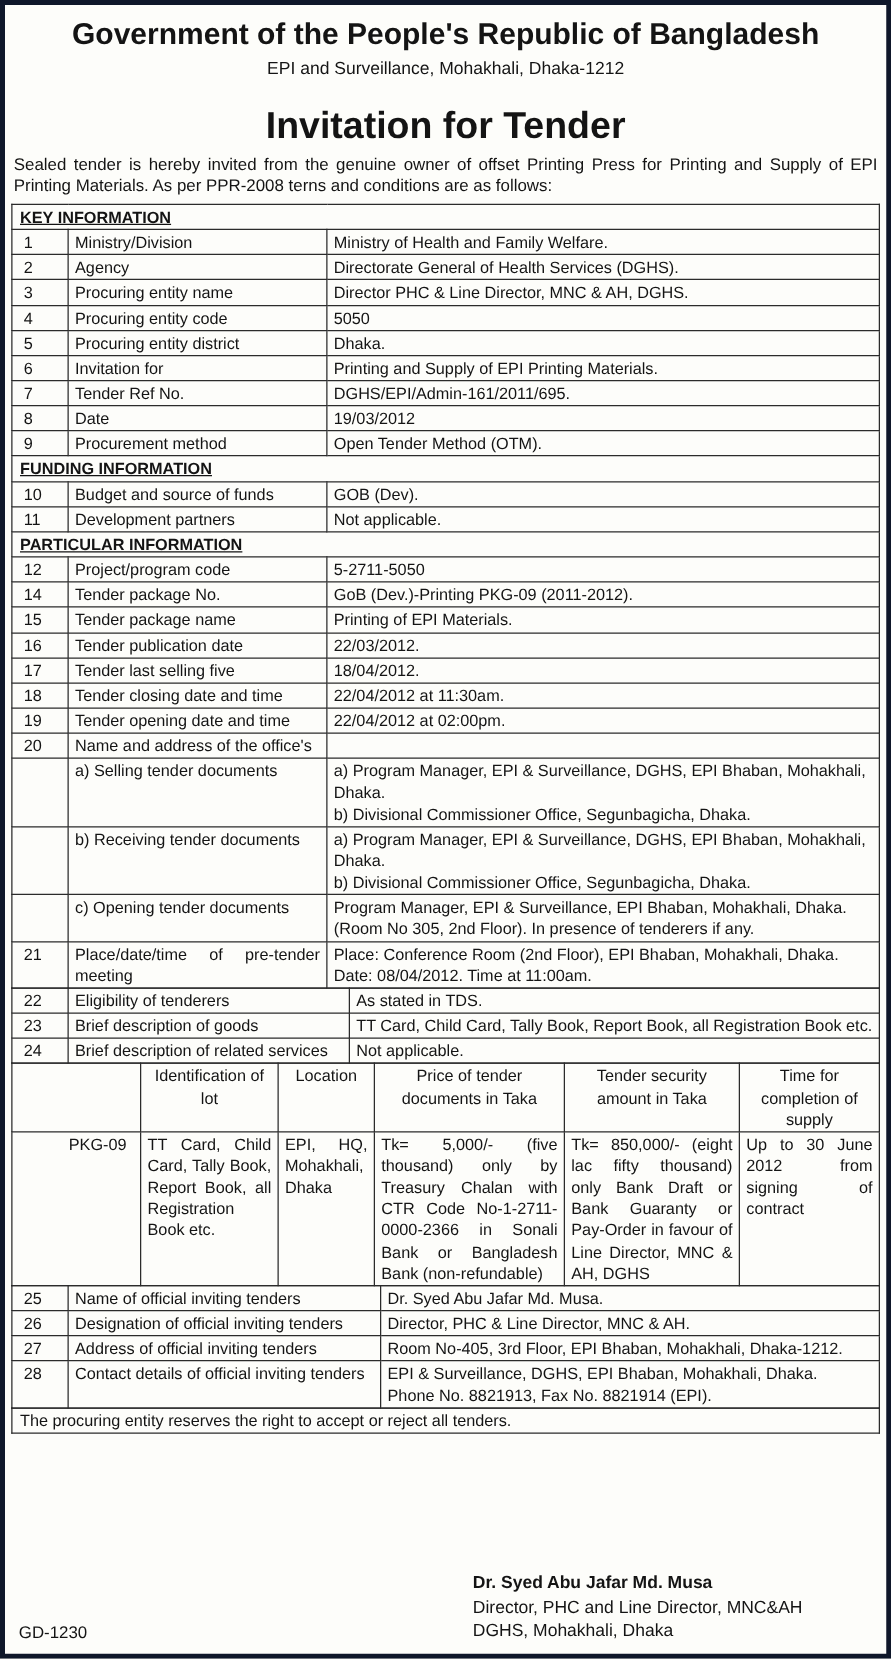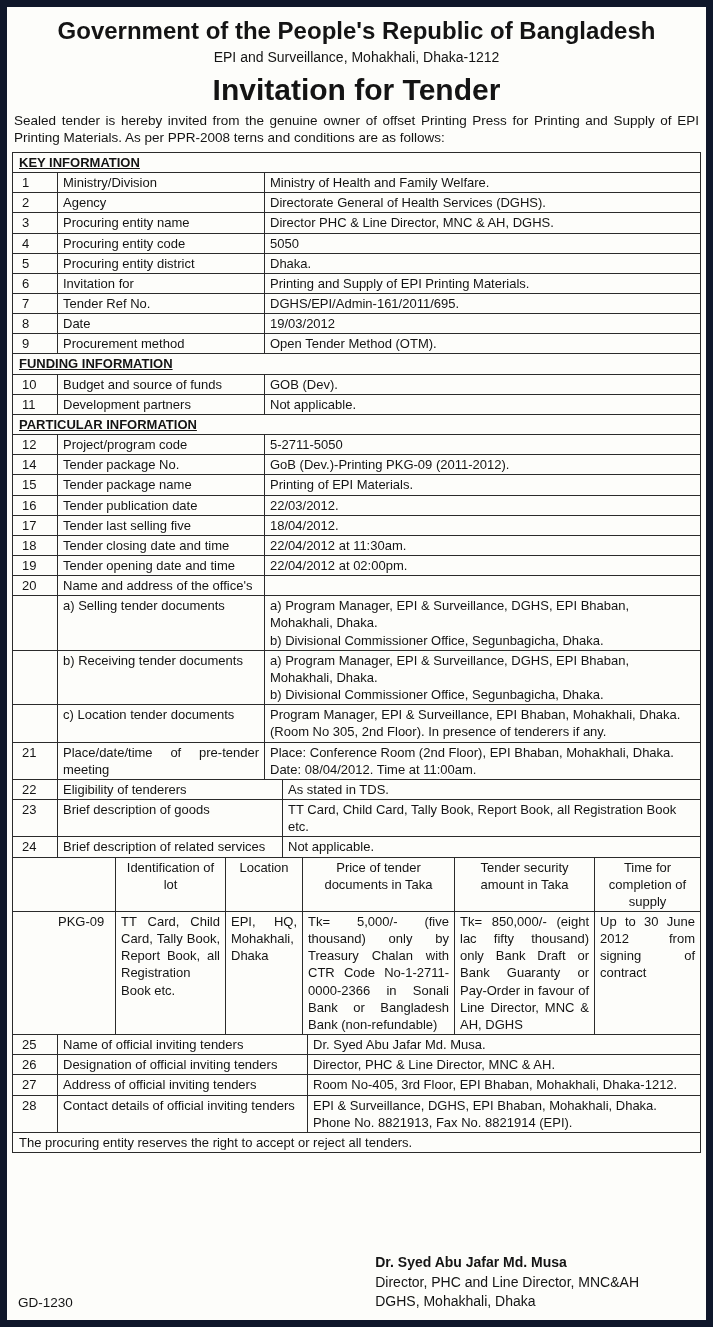--- a/index.html
+++ b/index.html
@@ -1,26 +1,26 @@
 <!DOCTYPE html>
 <html><head>
 <meta charset="utf-8">
 <style>
   * { margin:0; padding:0; box-sizing:border-box; }
   html,body { background:#ededea; }
   body { font-family:"Liberation Sans", sans-serif; color:#141414; }
   .page {
     width:713px; height:1327px; margin:0 auto; background:#fdfdfa;
-    border:7px solid #0f172a; padding:6px 5px 8px 5px;
+    border:4px solid #0f172a; padding:6px 5px 8px 5px;
     display:flex; flex-direction:column; overflow:hidden;
   }
   .header { text-align:center; padding-top:4px; }
   .title   { font-size:24px; font-weight:bold; line-height:1.15; }
   .sub     { font-size:14px; line-height:1.3; margin-top:3px; }
-  .doc-title { font-size:30px; font-weight:bold; line-height:1.1; margin:7px 0 6px 0; }
+  .doc-title { font-size:30px; font-weight:bold; line-height:1.1; margin:21px 0 6px 0; }
   .intro { font-size:13.5px; line-height:1.3; text-align:justify; margin:0 2px 5px 2px; }
 
   table.t { width:100%; border-collapse:collapse; table-layout:fixed; font-size:13px; }
   table.t.joined { margin-top:-1px; }
   .t td { border:1px solid #2b2b2b; padding:1px 5px; vertical-align:top; line-height:1.32; word-wrap:break-word; }
   .t tr.sec td { font-weight:bold; padding-left:6px;text-decoration:underline; }
   td.num { padding-left:9px; }
   td.val, td.lbl { white-space:pre-line; }
   td.justify { text-align:justify; }
   .lot-head td { text-align:center; }
@@ -167,21 +167,21 @@
 b) Divisional Commissioner Office, Segunbagicha, Dhaka.</td>
       </tr>
       <tr>
         <td class="num"></td>
         <td class="lbl">b) Receiving tender documents</td>
         <td class="val">a) Program Manager, EPI &amp; Surveillance, DGHS, EPI Bhaban, Mohakhali, Dhaka.
 b) Divisional Commissioner Office, Segunbagicha, Dhaka.</td>
       </tr>
       <tr>
         <td class="num"></td>
-        <td class="lbl">c) Location tender documents</td>
+        <td class="lbl">c) Opening tender documents</td>
         <td class="val">Program Manager, EPI &amp; Surveillance, EPI Bhaban, Mohakhali, Dhaka. (Room No 305, 2nd Floor). In presence of tenderers if any.</td>
       </tr>
       <tr>
         <td class="num">21</td>
         <td class="lbl justify">Place/date/time of pre-tender meeting</td>
         <td class="val">Place: Conference Room (2nd Floor), EPI Bhaban, Mohakhali, Dhaka.
 Date: 08/04/2012. Time at 11:00am.</td>
       </tr>
     </tbody>
   </table>

